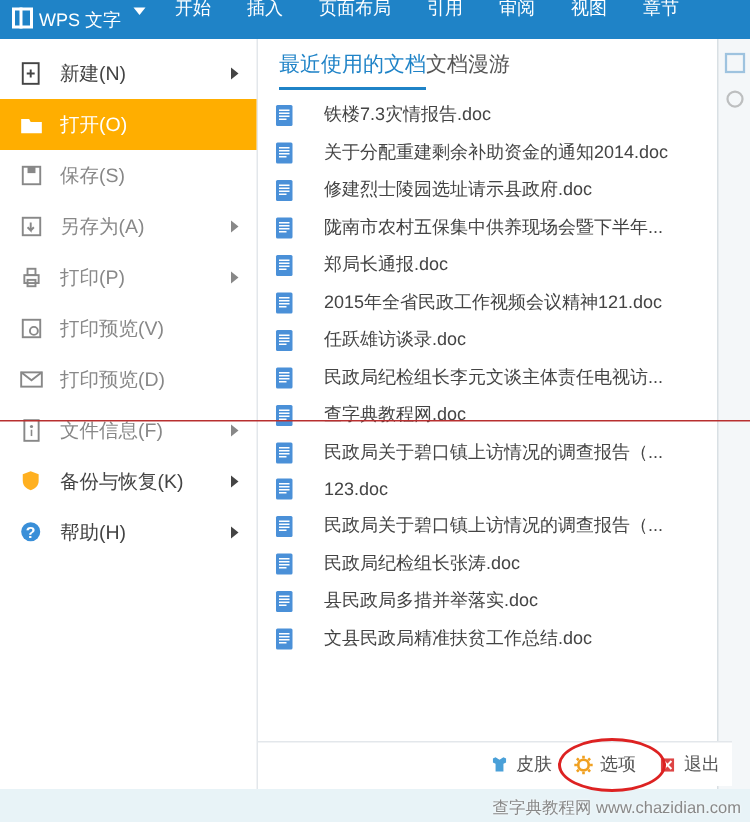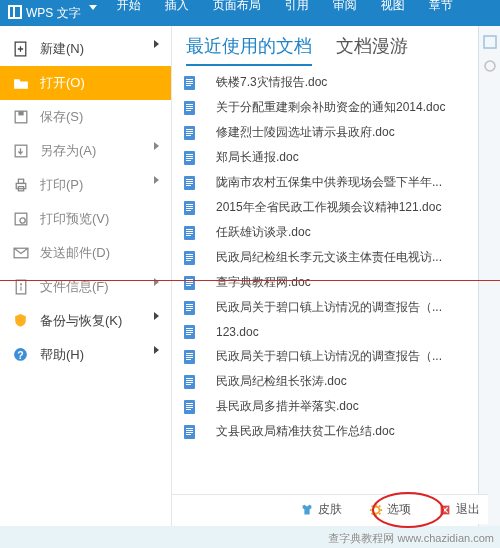--- a/index.html
+++ b/index.html
@@ -6,39 +6,39 @@
 body{width:500px;height:548px;background:#e8f3f7;overflow:hidden;position:relative}
 .ribbon{background:#1f83c7;height:26px;display:flex;align-items:center;color:#fff;font-size:12px}
 .logo{display:flex;align-items:flex-start;padding:0 8px;gap:4px}
 .logo-sq{width:14px;height:14px;border:2px solid #fff;position:relative}
 .logo-sq::before{content:"";position:absolute;left:3px;top:-2px;width:2px;height:14px;background:#fff}
 .drop{width:0;height:0;border-left:4px solid transparent;border-right:4px solid transparent;border-top:5px solid #fff;margin-left:4px}
 .tabs{display:flex}
 .tab{padding:0 12px;height:42px;line-height:26px;cursor:pointer}
 .main{display:flex;background:#fff;height:500px;border-right:1px solid #cfd6da}
 .side{width:172px;border-right:1px solid #e3e7eb;padding-top:6px}
-.mitem{display:flex;align-items:flex-start;padding:8px 12px;font-size:13px;color:#888;gap:10px}
+.mitem{display:flex;align-items:center;padding:8px 12px;font-size:13px;color:#888;gap:10px}
 .mitem.dark{color:#444}
 .mitem.sel{background:#ffae00;color:#fff}
 .micon{width:18px;height:18px;display:flex;align-items:center;justify-content:center;flex-shrink:0}
 .micon svg{width:18px;height:18px}
 .arrow{margin-left:auto;width:0;height:0;border-top:4px solid transparent;border-bottom:4px solid transparent;border-left:5px solid currentColor}
 .content{flex:1;display:flex;flex-direction:column}
-.ctabs{display:flex;gap:24px;padding:8px 14px 0;font-size:18px;color:#555}
+.ctabs{display:flex;padding:8px 14px 0;font-size:14px;color:#555}
 .ctab{padding-bottom:6px}
 .ctab.active{color:#1f83c7;border-bottom:2px solid #1f83c7}
 .files{flex:1;overflow:hidden;padding:4px 0}
 .frow{display:flex;align-items:center;padding:4px 10px;font-size:12px;color:#444;gap:18px}
 .ficon{width:16px;height:16px;flex-shrink:0}
 .ficon svg{width:16px;height:16px}
 .fname{flex:1;white-space:nowrap;overflow:hidden;text-overflow:ellipsis}
 .pin{width:14px;height:14px;flex-shrink:0;opacity:.4}
 .pin svg{width:14px;height:14px}
 .redline{position:absolute;left:0;right:0;top:280px;height:1px;background:#b83030;z-index:5}
-.footer{position:absolute;bottom:24px;left:172px;right:12px;height:30px;display:flex;align-items:center;justify-content:flex-end;gap:27px;font-size:12px;color:#555;background:#fff;border-top:1px solid #e3e7eb;padding-right:8px}
+.footer{position:absolute;bottom:24px;left:172px;right:12px;height:30px;display:flex;align-items:center;justify-content:flex-end;gap:14px;font-size:12px;color:#555;background:#fff;border-top:1px solid #e3e7eb;padding-right:8px}
 .fitem{display:flex;align-items:center;gap:4px}
 .circ{position:absolute;right:56px;bottom:20px;width:72px;height:36px;border:2px solid #d22;border-radius:50%;z-index:6;pointer-events:none}
 .wm{position:absolute;right:6px;bottom:2px;font-size:11px;color:#888;text-shadow:0 0 2px #fff}
 .rightbar{position:absolute;right:0;top:26px;width:22px;height:500px;background:#f4f7f9;border-left:1px solid #d9e0e4;display:flex;flex-direction:column;align-items:center;padding-top:8px;gap:8px}
 .rbtn{width:16px;height:16px;opacity:.5}
 </style>
 </head>
 <body>
 
 <div class="ribbon">
@@ -117,21 +117,21 @@
         </span>
         <span>打印预览(V)</span>
       </div>
       <div class="mitem">
         <span class="micon">
           <svg viewBox="0 0 17 17">
             <rect x="2" y="4" width="13" height="9" fill="none" stroke="currentColor" stroke-width="1.2"></rect>
             <path d="M2 4l6.5 5L15 4" fill="none" stroke="currentColor" stroke-width="1.2"></path>
           </svg>
         </span>
-        <span>发送邮件(D)</span>
+        <span>打印预览(D)</span>
       </div>
       <div class="mitem">
         <span class="micon">
           <svg viewBox="0 0 17 17">
             <rect x="4" y="2" width="9" height="13" fill="none" stroke="currentColor" stroke-width="1.2"></rect>
             <circle cx="8.5" cy="6" r="1" fill="currentColor"></circle>
             <rect x="8" y="8" width="1" height="4" fill="currentColor"></rect>
           </svg>
         </span>
         <span>文件信息(F)</span>
@@ -206,35 +206,35 @@
             </svg></span>
         </div>
         <div class="frow">
           <span class="ficon"><svg viewBox="0 0 16 16">
               <rect x="2" y="1" width="11" height="14" rx="1" fill="#4a90d8"></rect>
               <rect x="4" y="4" width="7" height="1" fill="#fff"></rect>
               <rect x="4" y="6" width="7" height="1" fill="#fff"></rect>
               <rect x="4" y="8" width="7" height="1" fill="#fff"></rect>
               <rect x="4" y="10" width="5" height="1" fill="#fff"></rect>
             </svg></span>
+          <span class="fname">陇南市农村五保集中供养现场会暨下半年...</span>
+          <span class="pin"><svg viewBox="0 0 14 14">
+              <path d="M4 2h6l-1 4 2 2H3l2-2z" fill="#6aa8d8"></path>
+              <rect x="6.5" y="8" width="1" height="4" fill="#6aa8d8"></rect>
+            </svg></span>
+        </div>
+        <div class="frow">
+          <span class="ficon"><svg viewBox="0 0 16 16">
+              <rect x="2" y="1" width="11" height="14" rx="1" fill="#4a90d8"></rect>
+              <rect x="4" y="4" width="7" height="1" fill="#fff"></rect>
+              <rect x="4" y="6" width="7" height="1" fill="#fff"></rect>
+              <rect x="4" y="8" width="7" height="1" fill="#fff"></rect>
+              <rect x="4" y="10" width="5" height="1" fill="#fff"></rect>
+            </svg></span>
           <span class="fname">郑局长通报.doc</span>
-          <span class="pin"><svg viewBox="0 0 14 14">
-              <path d="M4 2h6l-1 4 2 2H3l2-2z" fill="#6aa8d8"></path>
-              <rect x="6.5" y="8" width="1" height="4" fill="#6aa8d8"></rect>
-            </svg></span>
-        </div>
-        <div class="frow">
-          <span class="ficon"><svg viewBox="0 0 16 16">
-              <rect x="2" y="1" width="11" height="14" rx="1" fill="#4a90d8"></rect>
-              <rect x="4" y="4" width="7" height="1" fill="#fff"></rect>
-              <rect x="4" y="6" width="7" height="1" fill="#fff"></rect>
-              <rect x="4" y="8" width="7" height="1" fill="#fff"></rect>
-              <rect x="4" y="10" width="5" height="1" fill="#fff"></rect>
-            </svg></span>
-          <span class="fname">陇南市农村五保集中供养现场会暨下半年...</span>
           <span class="pin"><svg viewBox="0 0 14 14">
               <path d="M4 2h6l-1 4 2 2H3l2-2z" fill="#6aa8d8"></path>
               <rect x="6.5" y="8" width="1" height="4" fill="#6aa8d8"></rect>
             </svg></span>
         </div>
         <div class="frow">
           <span class="ficon"><svg viewBox="0 0 16 16">
               <rect x="2" y="1" width="11" height="14" rx="1" fill="#4a90d8"></rect>
               <rect x="4" y="4" width="7" height="1" fill="#fff"></rect>
               <rect x="4" y="6" width="7" height="1" fill="#fff"></rect>

